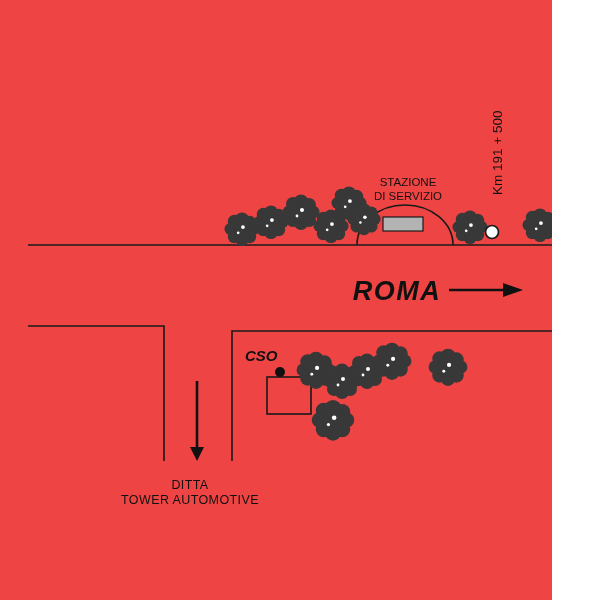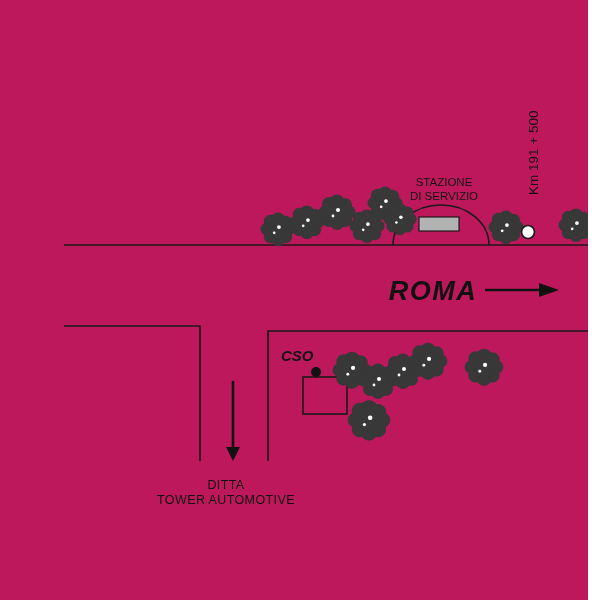--- a/index.html
+++ b/index.html
@@ -1,23 +1,22 @@
 <!DOCTYPE html>
 <html><head>
 <meta charset="utf-8">
 <style>
   html, body { margin: 0; padding: 0; background: #ffffff; }
   .stage {
     position: relative;
     width: 552px;
     height: 600px;
-    background: #be185d;
+    background: #ef4444;
     overflow: hidden;
     font-family: "Liberation Sans", sans-serif;
-    padding-left: 36px;
   }
   svg { display: block; }
 
   .road, .outline { stroke: #1a1a1a; stroke-width: 1.6; fill: none; }
   .building { stroke: #1a1a1a; stroke-width: 1.2; fill: #b3b3b3; }
   .marker-circle { stroke: #1a1a1a; stroke-width: 1.7; fill: #ffffff; }
   .arrow-shaft { stroke: #111111; stroke-width: 2.6; }
   .arrow-head { fill: #111111; stroke: none; }
   .trees { fill: #383838; }
 

